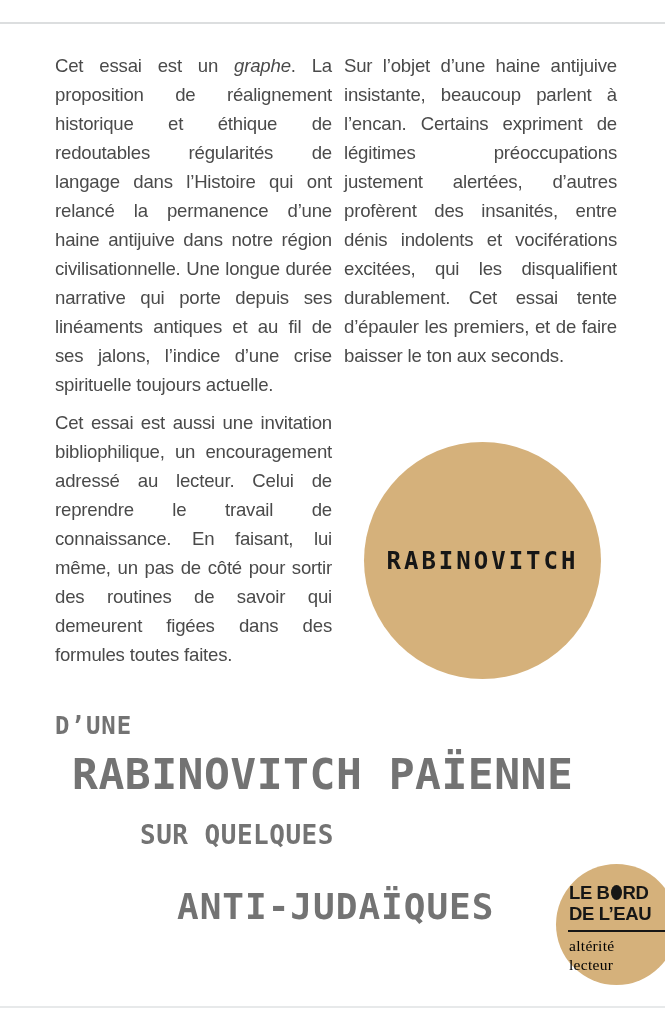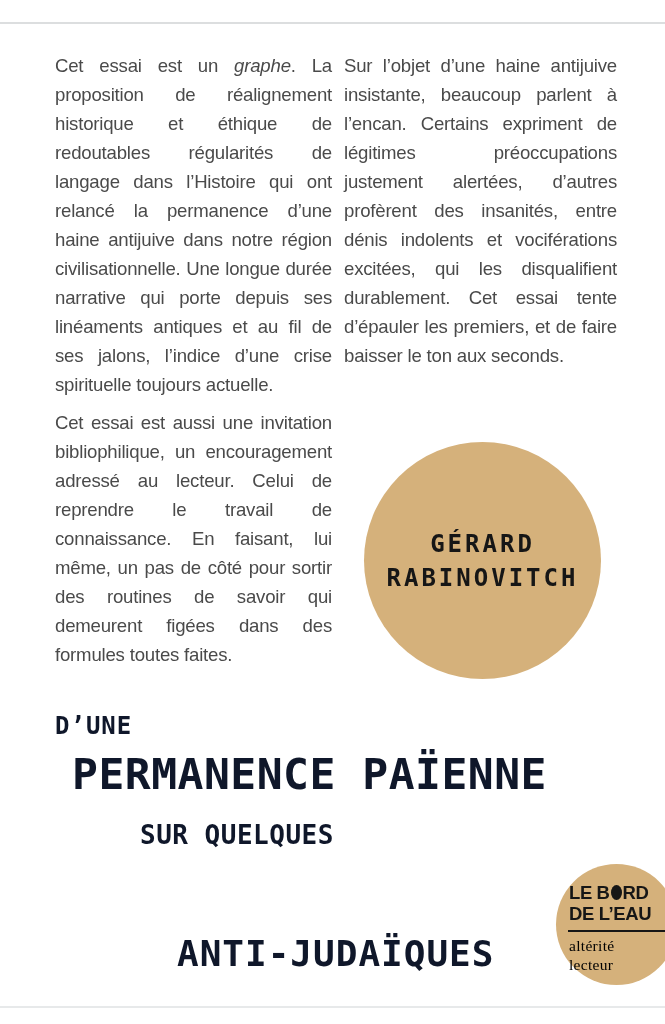--- a/index.html
+++ b/index.html
@@ -38,28 +38,28 @@
     font-family:"DejaVu Sans Mono",monospace;
     font-weight:bold;color:#161616;
     font-size:24px;line-height:34px;letter-spacing:3px;
     white-space:nowrap;
   }
 
   
   .t-line{
     position:absolute;
     font-family:"DejaVu Sans Mono",monospace;
-    font-weight:bold;color:#0f172a;
+    font-weight:bold;color:#737373;
     line-height:1;white-space:nowrap;text-align:center;
   }
   .t1{left:55px;top:714px;font-size:24px;letter-spacing:1px;}
   .t2{left:72px;top:753px;font-size:43px;letter-spacing:0.5px;}
   .t3{left:140px;top:822px;font-size:26px;letter-spacing:0.5px;}
   .t4{left:110px;top:858px;font-size:36px;letter-spacing:0.5px;}
-  .t5{left:177px;top:936px;font-size:36px;letter-spacing:1px;}
+  .t5{left:177px;top:889px;font-size:36px;letter-spacing:1px;}
 
   
   .pub-circle{
     position:absolute;left:556px;top:864px;
     width:121px;height:121px;border-radius:50%;
     background:#d5b17b;
   }
   .pub-name{
     position:absolute;left:13px;top:18px;
     font-family:"Liberation Sans",sans-serif;
@@ -94,26 +94,25 @@
   <div class="col col-left">
     <p><span>Cet essai est un </span><span class="italic">graphe</span><span>. La proposition de réalignement historique et éthique de redoutables régularités de langage dans l’Histoire qui ont relancé la permanence d’une haine antijuive dans notre région civilisationnelle. Une longue durée narrative qui porte depuis ses linéaments antiques et au fil de ses jalons, l’indice d’une crise spirituelle toujours actuelle.</span></p>
     <p>Cet essai est aussi une invitation bibliophilique, un encouragement adressé au lecteur. Celui de reprendre le travail de connaissance. En faisant, lui même, un pas de côté pour sortir des routines de savoir qui demeurent figées dans des formules toutes faites.</p>
   </div>
 
   <div class="col col-right">
     <p>Sur l’objet d’une haine antijuive insistante, beaucoup parlent à l’encan. Certains expriment de légitimes préoccupations justement alertées, d’autres profèrent des insanités, entre dénis indolents et vociférations excitées, qui les disqualifient durablement. Cet essai tente d’épauler les premiers, et de faire baisser le ton aux seconds.</p>
   </div>
 
   <div class="author-circle">
-    <div class="a-line">GÉRARD</div>
     <div class="a-line">RABINOVITCH</div>
   </div>
 
   <div class="t-line t1">D’UNE</div>
-  <div class="t-line t2">PERMANENCE PAÏENNE</div>
+  <div class="t-line t2">RABINOVITCH PAÏENNE</div>
   <div class="t-line t3">SUR QUELQUES</div>
   <div class="t-line t5">ANTI-JUDAÏQUES</div>
 
   <div class="pub-circle">
     <div class="pub-name">
       <span>LE B</span><span class="o-dot"></span><span>RD</span><br>
       <span>DE L’EAU</span>
     </div>
     <div class="pub-rule"></div>
     <div class="pub-collection">

